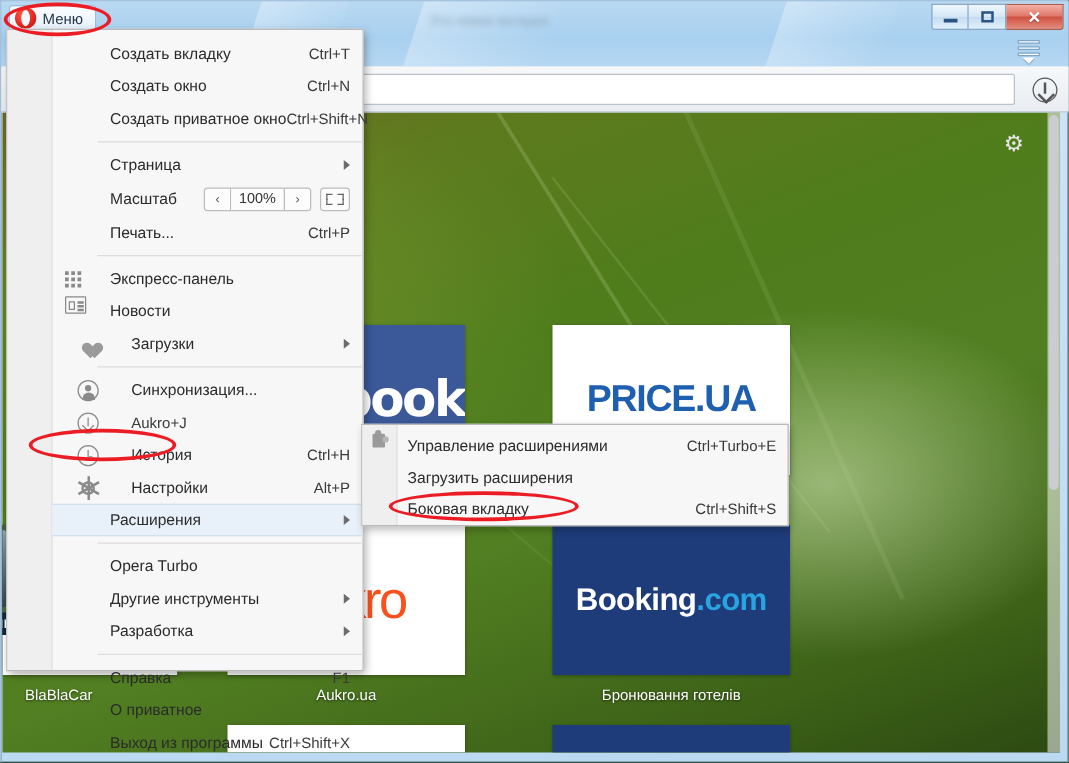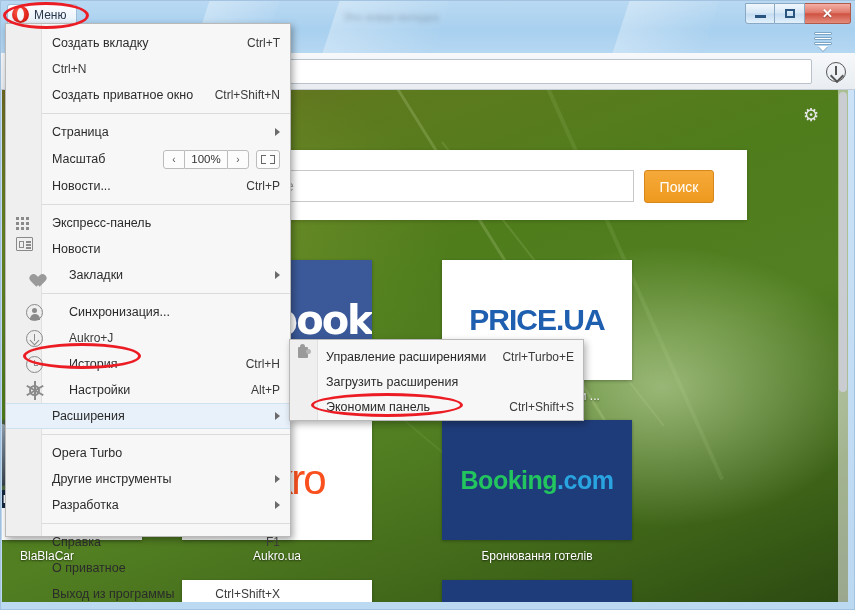--- a/index.html
+++ b/index.html
@@ -178,21 +178,21 @@
   }
   .tile.facebook { background: #3b5998; }
   .tile.facebook .logo {
     color:#fff; font-size: 40px; font-weight: 700; letter-spacing: -2px;
     font-family: "DejaVu Sans", sans-serif;
   }
   .tile.price .logo { color:#1f5fb0; font-size: 30px; font-weight: 700; letter-spacing: -1px; }
   .tile.aukro .logo { color:#f9501e; font-size: 42px; font-weight: 400; letter-spacing: -2px; }
   .tile.booking { background: #1f3c7a; }
   .tile.booking .logo { font-size: 25px; font-weight: 700; letter-spacing: -.5px; }
-  .tile.booking .logo .b1 { color: #22c55e; text-align: right; }
+  .tile.booking .logo .b1 { color: #ffffff; text-align: right; }
   .tile.booking .logo .b2 { color: #29a4e0; }
 
   
   .tile.blabla { flex-direction: column; justify-content: flex-end; background:#1a1a1a; padding:0;}
   .bb-photo {
     position:absolute; left:0; top:0; right:0; height: 74px;
     background: linear-gradient(100deg,#2a3a2a 0%, #4d6640 30%, #7e8b5a 55%, #3b4a32 100%);
   }
   .bb-photo .car { position:absolute; left:4px; top:4px; width:50px;height:62px;
     background: linear-gradient(150deg,#cfd6dd 0%, #7b8a99 45%, #35414d 100%); border-radius:4px;}
@@ -214,21 +214,21 @@
   .bb-logo .g{color:#6aa92b;} .bb-logo .b{color:#00afea;} .bb-logo .r{color:#e8403a;}
 
   .tile.partial-bottom { height: 22px; }
 
   
   #opera-main-menu {
     position: absolute; left: 4px; top: 22px; width: 286px; height: 514px;
     background: #f7f7f7;
     border: 1px solid #b9b9b9;
     box-shadow: 2px 3px 7px rgba(0,0,0,.35);
-    font-size: 12.5px; color: #2b2b2b;
+    font-size: 12.5px; color: #2b2b2b; padding-left: 36px;
   }
   #menu-icon-rail {
     position: absolute; left: 0; top: 0; width: 36px; height: 100%;
     background: #efefef; border-right: 1px solid #e0e0e0;
   }
   .menu-item {
     position: relative; height: 26px; margin-left: 36px;
     display: flex; align-items: center;
     padding-left: 10px; padding-right: 10px; cursor: default;
   }
@@ -295,21 +295,21 @@
   #zoom-fullscreen .a1,#zoom-fullscreen .a2,#zoom-fullscreen .a3,#zoom-fullscreen .a4 {
     position:absolute; width:5px;height:5px; border-color:#666; border-style:solid; border-width:0;
   }
   #zoom-fullscreen .a1{left:4px;top:4px;border-left-width:1.5px;border-top-width:1.5px;}
   #zoom-fullscreen .a2{right:4px;top:4px;border-right-width:1.5px;border-top-width:1.5px;}
   #zoom-fullscreen .a3{left:4px;bottom:4px;border-left-width:1.5px;border-bottom-width:1.5px;}
   #zoom-fullscreen .a4{right:4px;bottom:4px;border-right-width:1.5px;border-bottom-width:1.5px;}
 
   
   #extensions-submenu {
-    position: absolute; left: 288px; top: 338px; width: 295px; height: 82px;
+    position: absolute; left: 288px; top: 338px; width: 342px; height: 82px;
     background: #f7f7f7; border: 1px solid #b9b9b9;
     box-shadow: 2px 3px 7px rgba(0,0,0,.3);
     font-size: 12.5px; color: #2b2b2b;
   }
   #submenu-icon-rail {
     position:absolute; left:0; top:0; width: 28px; height:100%;
     background:#efefef; border-right:1px solid #e0e0e0;
   }
   .sub-item { position: relative; height: 25px; margin-left: 28px;
     display:flex; align-items:center; padding-left:8px; padding-right:9px; cursor:default; }
@@ -335,24 +335,20 @@
 <body>
 
 <div id="window-frame">
 
   <div id="speeddial-page">
     <div class="leafvein" style="left:45%;top:-5%;width:420px;height:3px;transform:rotate(58deg);"></div>
     <div class="leafvein" style="left:52%;top:10%;width:360px;height:2px;transform:rotate(52deg);opacity:.7;"></div>
     <div class="leafvein" style="left:62%;top:-10%;width:480px;height:4px;transform:rotate(66deg);opacity:.5;"></div>
     <div class="leafvein" style="left:30%;top:40%;width:300px;height:2px;transform:rotate(40deg);opacity:.35;"></div>
 
-    <div id="search-widget">
-      <div id="search-input">йти в интернете</div>
-      <div id="search-button">Поиск</div>
-    </div>
     <div id="speeddial-settings-icon">⚙</div>
 
     <div class="tile-wrap" style="left:180px; top:170px;">
       <div class="tile facebook">
         <span class="logo">facebook</span>
       </div>
       <div class="tile-caption"></div>
     </div>
 
     <div class="tile-wrap" style="left:440px; top:170px;">
@@ -447,20 +443,21 @@
   <div id="opera-main-menu">
     <div id="menu-icon-rail"></div>
 
     <div style="height:6px;"></div>
 
     <div class="menu-item">
       <span class="mi-label">Создать вкладку</span>
       <span class="mi-shortcut">Ctrl+T</span>
     </div>
     <div class="menu-item">
+      <span class="mi-label">Создать окно</span>
       <span class="mi-shortcut">Ctrl+N</span>
     </div>
     <div class="menu-item">
       <span class="mi-label">Создать приватное окно</span>
       <span class="mi-shortcut">Ctrl+Shift+N</span>
     </div>
 
     <div class="menu-sep" style="margin-top:5px;margin-bottom:5px;"></div>
 
     <div class="menu-item">
@@ -475,21 +472,21 @@
         <span class="zbtn right">›</span>
         <span id="zoom-fullscreen">
           <i class="a1"></i>
             <i class="a2"></i>
             <i class="a3"></i>
             <i class="a4"></i>
         </span>
       </span>
     </div>
     <div class="menu-item">
-      <span class="mi-label">Новости...</span>
+      <span class="mi-label">Печать...</span>
       <span class="mi-shortcut">Ctrl+P</span>
     </div>
 
     <div class="menu-sep" style="margin-top:5px;margin-bottom:5px;"></div>
 
     <div class="menu-item">
       <span class="rail-icon ic-grid" style="left:-26px;">
         <i style="left:0;top:2px"></i>
           <i style="left:5px;top:2px"></i>
           <i style="left:10px;top:2px"></i>
@@ -506,21 +503,21 @@
       <span class="rail-icon ic-news" style="left:-26px;height:14px;top:1px;">
         <span class="bx"></span>
         <span class="l1" style="left:9px;top:3px;width:5px;"></span>
         <span class="l2" style="left:9px;top:6px;width:5px;"></span>
         <span class="l3" style="left:9px;top:9px;width:5px;"></span>
       </span>
       <span class="mi-label">Новости</span>
     </div>
     <div class="menu-item">
       <span class="rail-icon ic-heart" style="left:-26px;"></span>
-      <span class="mi-label">Закладки</span>
+      <span class="mi-label">Загрузки</span>
       <span class="mi-arrow"></span>
     </div>
 
     <div class="menu-sep" style="margin-top:5px;margin-bottom:5px;"></div>
 
     <div class="menu-item">
       <span class="rail-icon ic-circ ic-person" style="left:-26px;"></span>
       <span class="mi-label">Синхронизация...</span>
     </div>
     <div class="menu-item">
@@ -587,21 +584,21 @@
     <div style="height:4px;"></div>
     <div class="sub-item">
       <span class="si-label">Управление расширениями</span>
       <span class="si-shortcut">Ctrl+Turbo+E</span>
     </div>
     <div class="sub-item">
       <span class="si-label">Загрузить расширения</span>
       <span class="si-shortcut"></span>
     </div>
     <div class="sub-item">
-      <span class="si-label">Экономим панель</span>
+      <span class="si-label">Боковая вкладку</span>
       <span class="si-shortcut">Ctrl+Shift+S</span>
     </div>
   </div>
 
   <div class="red-ellipse" id="annot-menu-button"></div>
   <div class="red-ellipse" id="annot-extensions-item"></div>
   <div class="red-ellipse" id="annot-load-extensions"></div>
 
 </div>
 

